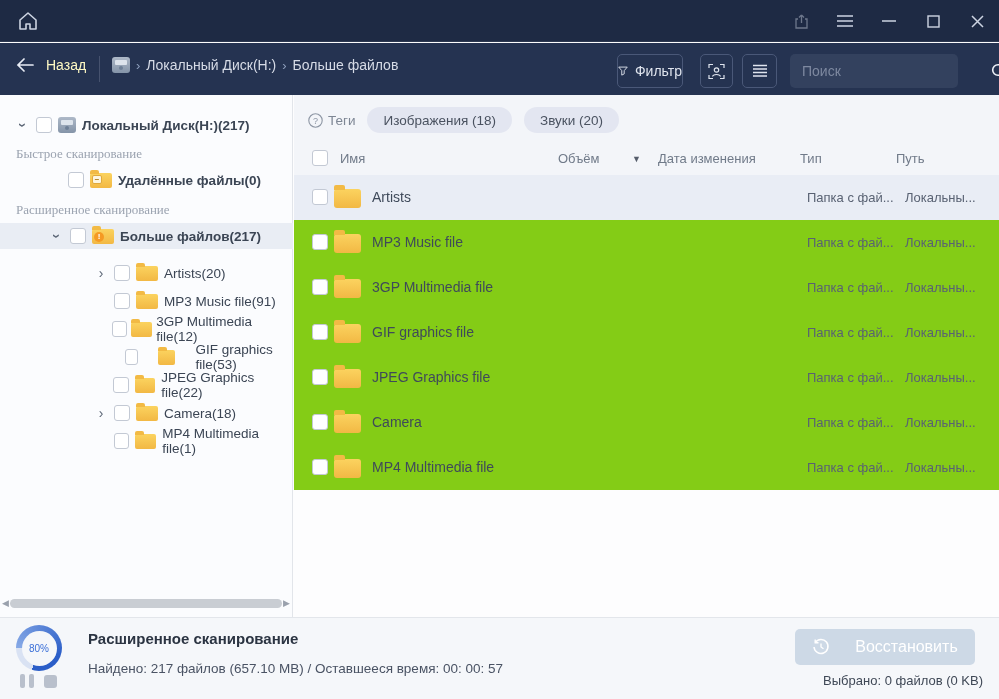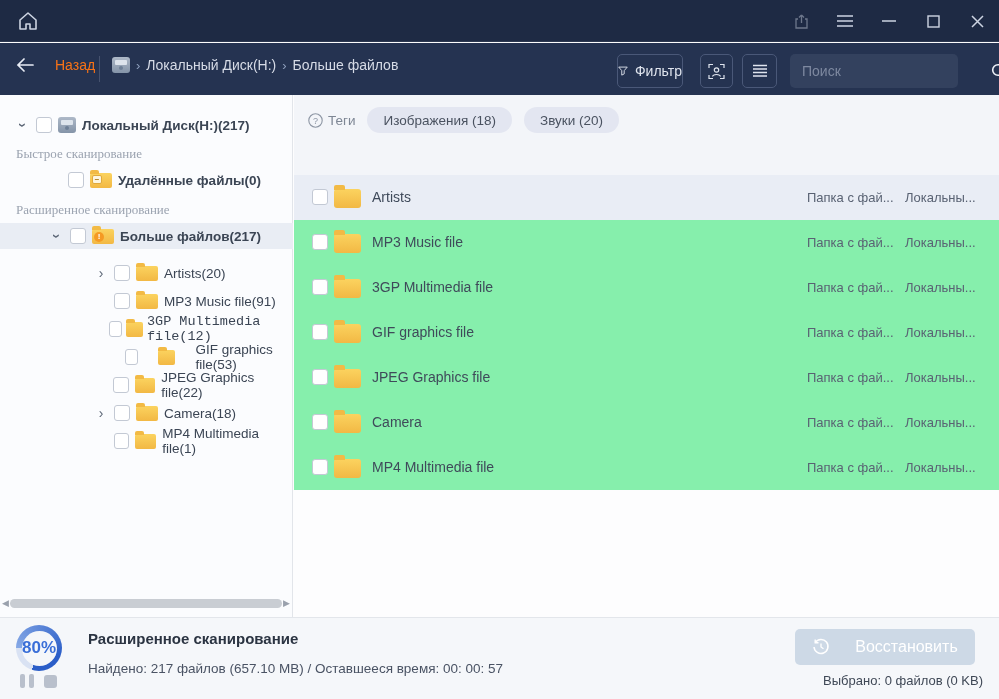--- a/index.html
+++ b/index.html
@@ -9,21 +9,21 @@
   
   .titlebar { position:absolute; top:0; left:0; width:999px; height:42px; background:#1e2a44; border-bottom:1px solid rgba(255,255,255,.07); }
   .home-btn { position:absolute; left:16px; top:9px; width:24px; height:24px; cursor:pointer; }
   .win-controls { position:absolute; right:0; top:0; height:42px; display:flex; align-items:center; }
   .win-btn { width:44px; height:42px; display:flex; align-items:center; justify-content:center; color:#cdd4e2; }
   .win-btn svg { display:block; }
   .share-dim { opacity:.45; }
 
   
   .navbar { position:absolute; top:43px; left:0; width:999px; height:52px; background:#253351; }
-  .back { position:absolute; left:16px; top:14px; display:flex; align-items:center; gap:21px; color:#f97316; font-size:14px; cursor:pointer; }
+  .back { position:absolute; left:16px; top:14px; display:flex; align-items:center; gap:12px; color:#fef9c3; font-size:14px; cursor:pointer; }
   .nav-sep { position:absolute; left:99px; top:13px; width:1px; height:26px; background:#46526e; }
   .crumbs { position:absolute; left:112px; top:14px; display:flex; align-items:center; gap:6px; font-size:14px; color:#d6dbe6; }
   .crumb-chev { color:#8fa0bd; font-size:13px; }
   .drive-ic { display:inline-block; width:18px; height:16px; border-radius:3px; background:linear-gradient(#aeb9c8,#8494a8); position:relative; }
   .drive-ic::before { content:""; position:absolute; left:3px; top:3px; right:3px; height:5px; background:#dde4ec; border-radius:1px; }
   .drive-ic::after { content:""; position:absolute; left:7px; bottom:3px; width:4px; height:4px; background:#6d7f96; border-radius:50%; }
   .nav-btn { position:absolute; top:11px; height:34px; border:1px solid #4a5878; border-radius:5px; background:transparent; color:#dfe4ee; display:flex; align-items:center; justify-content:center; gap:7px; font-size:14px; cursor:pointer; }
   .filter-btn { left:617px; width:66px; }
   .preview-btn { left:700px; width:33px; }
   .list-btn { left:742px; width:35px; }
@@ -60,32 +60,32 @@
   .main-top { position:absolute; top:0; left:0; width:705px; height:80px; background:#f3f5f9; }
   .tagsrow { position:absolute; top:12px; left:14px; display:flex; align-items:center; gap:12px; }
   .tags-label { display:flex; align-items:center; gap:5px; color:#7d8694; font-size:13.5px; }
   .pill { height:26px; padding:0 16px; border-radius:13px; background:#e3e6f1; color:#4a5260; font-size:13.5px; display:flex; align-items:center; cursor:pointer; }
   .thead { position:absolute; top:48px; left:0; width:705px; height:32px; font-size:13px; color:#707a89; }
   .thead .checkbox { position:absolute; left:18px; top:7px; }
   .th { position:absolute; top:8px; cursor:pointer; }
   .sort-caret { position:absolute; left:338px; top:11px; font-size:9px; color:#555d6b; cursor:pointer; }
 
   .rows { position:absolute; top:80px; left:0; width:705px; }
-  .row { position:relative; height:45px; background:#86efac; cursor:pointer; }
+  .row { position:relative; height:45px; background:#84cc16; cursor:pointer; }
   .row.selected { background:#e9edf5; }
   .row .checkbox { position:absolute; left:18px; top:14px; }
   .row .folder { position:absolute; left:40px; top:14px; }
   .row .r-name { position:absolute; left:78px; top:14px; font-size:14px; color:#3f4a5a; }
   .row .r-type { position:absolute; left:513px; top:15px; font-size:13px; color:#596273; }
   .row .r-path { position:absolute; left:611px; top:15px; font-size:13px; color:#596273; }
 
   
   .statusbar { position:absolute; left:0; top:617px; width:999px; height:82px; background:#f5f7fa; border-top:1px solid #e3e6eb; }
   .ring { position:absolute; left:16px; top:7px; width:46px; height:46px; border-radius:50%; background:conic-gradient(from 270deg,#86a9e6 0deg,#2b5ec8 200deg 288deg,#d9e2f3 288deg 360deg); display:flex; align-items:center; justify-content:center; }
-  .ring-inner { width:35px; height:35px; border-radius:50%; background:#f5f7fa; display:flex; align-items:center; justify-content:center; font-size:17px; font-weight:700; color:#3a6fd8; }
+  .ring-inner { width:35px; height:35px; border-radius:50%; background:#f5f7fa; display:flex; align-items:center; justify-content:center; font-size:10px; font-weight:400; color:#3a6fd8; }
   .pause-ic { position:absolute; left:20px; top:56px; width:14px; height:14px; display:flex; gap:4px; cursor:pointer; }
   .pause-ic span { width:5px; height:14px; background:#b9c0cc; border-radius:2px; }
   .stop-ic { position:absolute; left:44px; top:57px; width:13px; height:13px; background:#b9c0cc; border-radius:3px; cursor:pointer; }
   .scan-title { position:absolute; left:88px; top:12px; font-size:15px; font-weight:700; color:#2b3442; }
   .scan-info { position:absolute; left:88px; top:43px; font-size:13.5px; color:#4a5364; }
   .recover-btn { position:absolute; right:24px; top:11px; width:180px; height:36px; background:#cdd9e6; border:none; border-radius:5px; color:#fff; font-size:16px; display:flex; align-items:center; justify-content:center; gap:25px; cursor:default; font-family:inherit; }
   .selected-info { position:absolute; right:16px; top:55px; font-size:13px; color:#3f4856; }
 </style>
 </head>
 <body>
@@ -209,21 +209,21 @@
             <span>Artists(20)</span>
           </div>
 
           <div class="tree-item child" style="left: 94px; gap: 6px; height: 28px; top: 192px;">
             <span class="caret closed hidden">›</span>
             <span class="checkbox"></span>
             <span class="folder"></span>
             <span>MP3 Music file(91)</span>
           </div>
 
-          <div class="tree-item child" style="left: 94px; gap: 4px; height: 28px; top: 220px; font-family: Liberation Mono, monospace;">
+          <div class="tree-item child" style="left: 94px; gap: 4px; height: 28px; top: 220px;">
             <span class="caret closed hidden">›</span>
             <span class="checkbox"></span>
             <span class="folder"></span>
             <span>3GP Multimedia file(12)</span>
           </div>
 
           <div class="tree-item child" style="left: 94px; gap: 20px; height: 28px; top: 248px;">
             <span class="caret closed hidden">›</span>
             <span class="checkbox"></span>
             <span class="folder"></span>
@@ -269,20 +269,29 @@
                 <text x="7.5" y="10.6" text-anchor="middle" font-size="9" fill="#8d96a4" stroke="none" font-family="Liberation Sans,sans-serif">?</text>
               </svg>
             <span>Теги</span>
           </span>
 
             <span class="pill">Изображения (18)</span>
 
             <span class="pill">Звуки (20)</span>
 
         </div>
+        <div class="thead">
+          <span class="checkbox"></span>
+          <span class="th" style="left:46px;">Имя</span>
+          <span class="th" style="left:264px;">Объём</span>
+          <span class="sort-caret">▼</span>
+          <span class="th" style="left:364px;">Дата изменения</span>
+          <span class="th" style="left:506px;">Тип</span>
+          <span class="th" style="left:602px;">Путь</span>
+        </div>
       </div>
 
       <div class="rows">
 
           <div class="row selected">
             <span class="checkbox"></span>
             <span class="folder big"></span>
             <span class="r-name">Artists</span>
             <span class="r-type">Папка с фай...</span>
             <span class="r-path">Локальны...</span>

